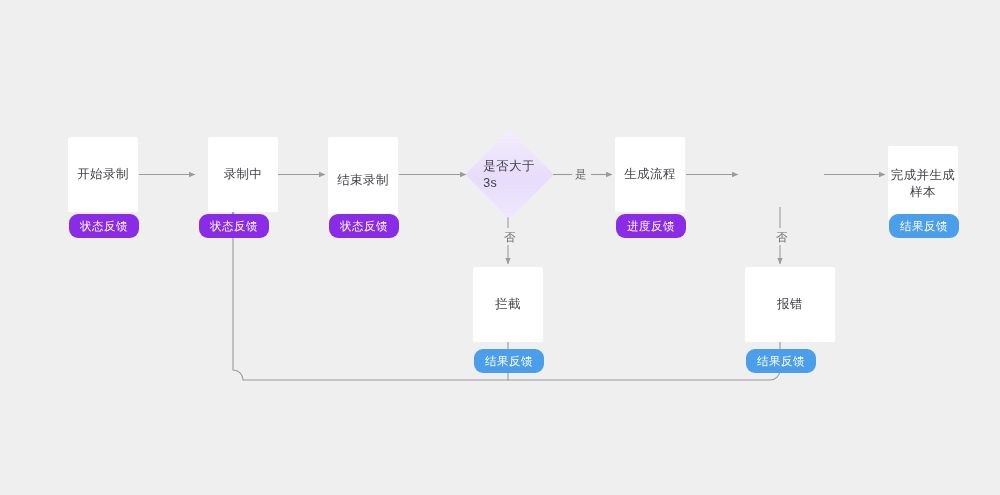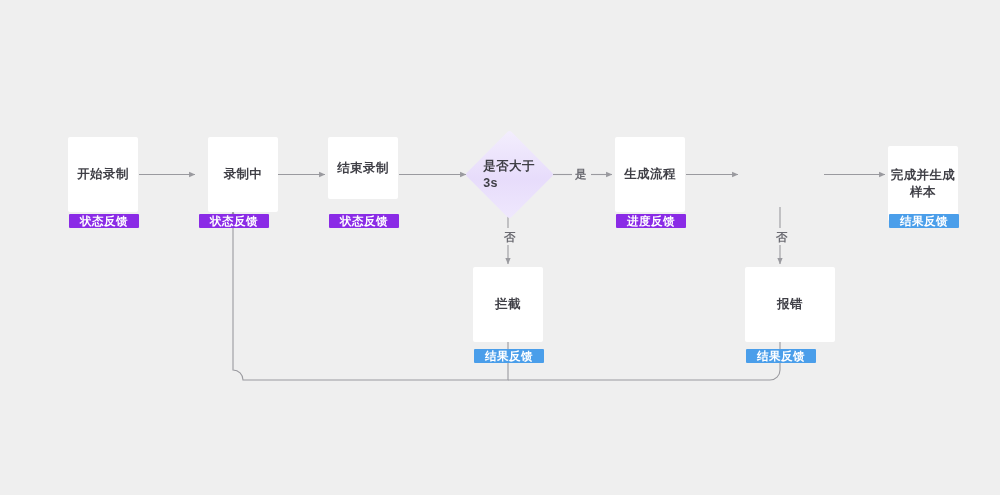--- a/index.html
+++ b/index.html
@@ -10,21 +10,20 @@
     width: 1000px;
     height: 495px;
     background: #efefef;
     font-family: "Liberation Sans", "DejaVu Sans", sans-serif;
     overflow: hidden;
   }
   #canvas {
     position: relative;
     width: 1000px;
     height: 495px;
-    font-weight: bold;
   }
   #edge-layer {
     position: absolute;
     left: 0;
     top: 0;
     width: 1000px;
     height: 495px;
     pointer-events: none;
   }
   .node {
@@ -68,28 +67,28 @@
     border-radius: 3px;
   }
   .diamond .dia-text {
     position: relative;
     z-index: 1;
     white-space: nowrap;
   }
   .badge {
     position: absolute;
     box-sizing: border-box;
-    height: 14px;
+    height: 24px;
     display: flex;
     align-items: center;
     justify-content: center;
     color: #ffffff;
     font-size: 11.5px;
     letter-spacing: 0.5px;
-    border-radius: 1px;
+    border-radius: 9px;
     z-index: 4;
     white-space: nowrap;
   }
   .badge.purple {
     background: #8a2be6;
   }
   .badge.blue {
     background: #4a9eea;
   }
   .edge-label {
@@ -136,21 +135,21 @@
   </svg>
 
   <div class="node" style="left:68px; top:137px; width:70px; height:75px;">
     <span>开始录制</span>
   </div>
 
   <div class="node" style="left:208px; top:137px; width:70px; height:75px;">
     <span>录制中</span>
   </div>
 
-  <div class="node" style="left:328px; top:137px; width:70px; height:62px;">
+  <div class="node" style="left:328px; top:137px; width:70px; height:87px;">
     <span>结束录制</span>
   </div>
 
   <div class="diamond" style="left:465px; top:137px; width:88px; height:75px;">
     <span class="dia-shape"></span>
     <span class="dia-text">
       <span>是否大于</span><br>
       <span>3s</span>
     </span>
   </div>

